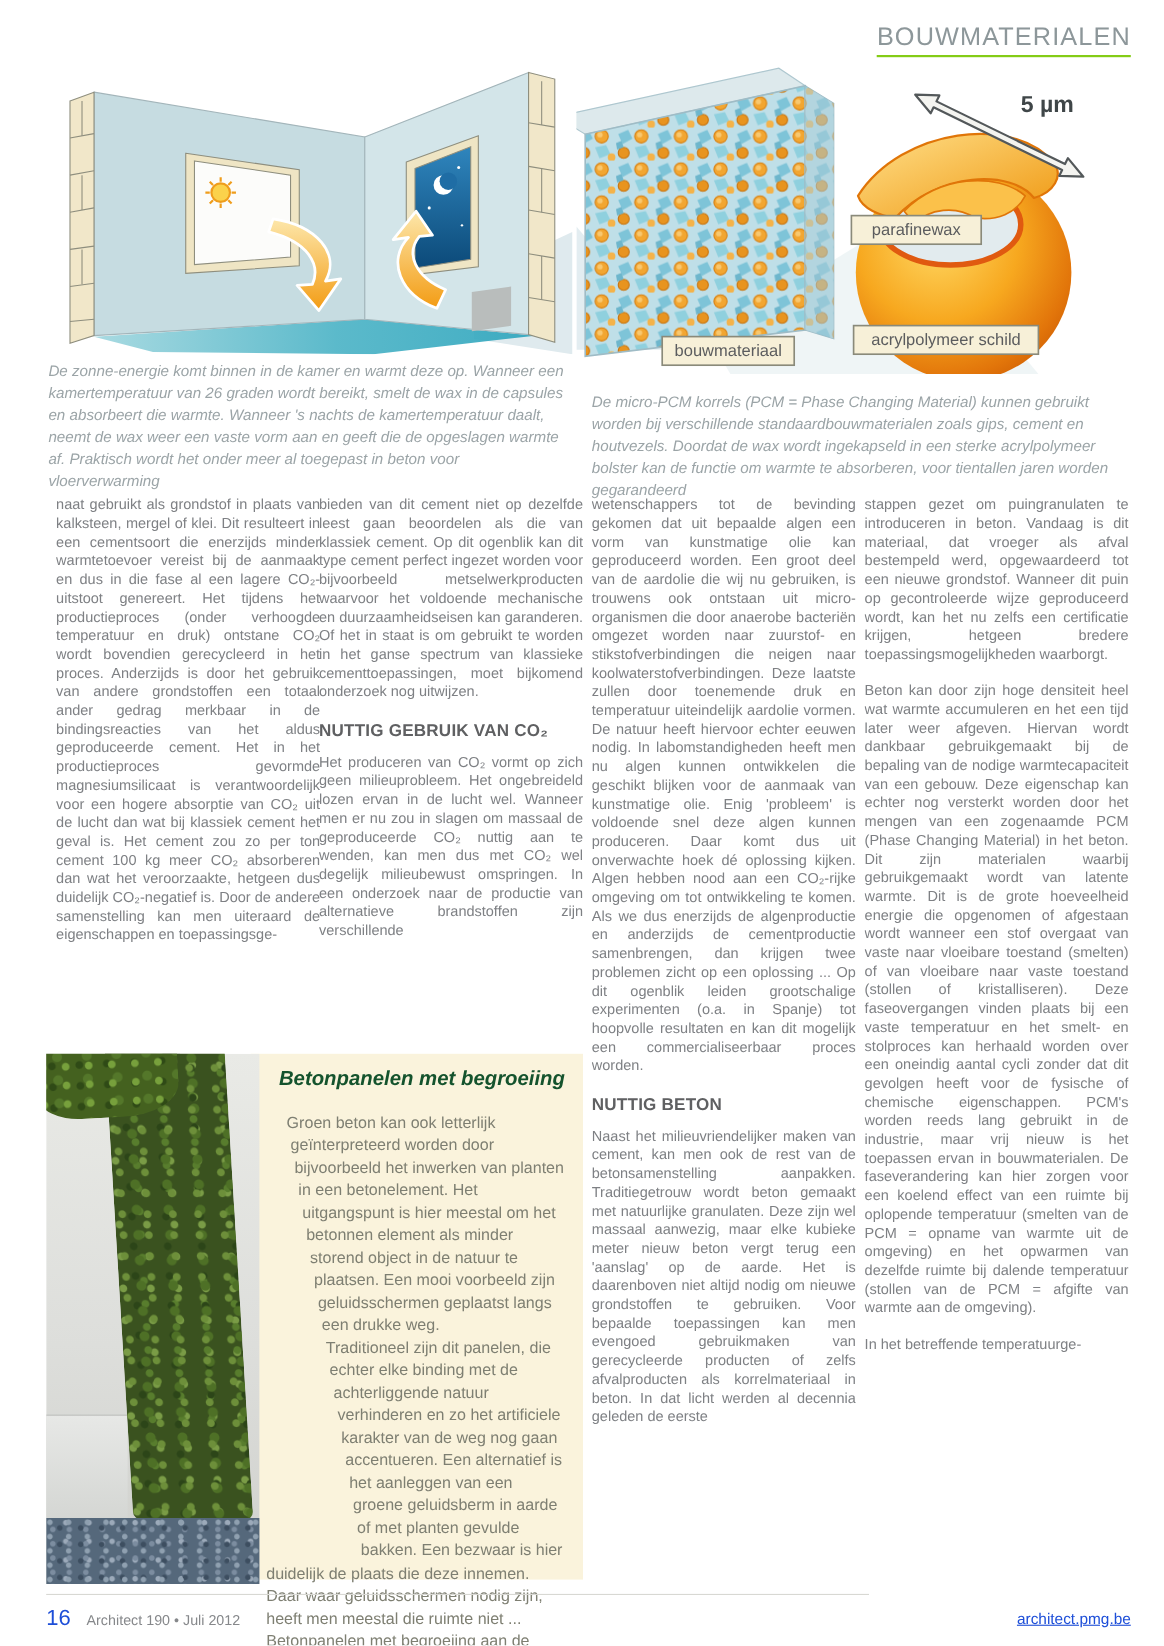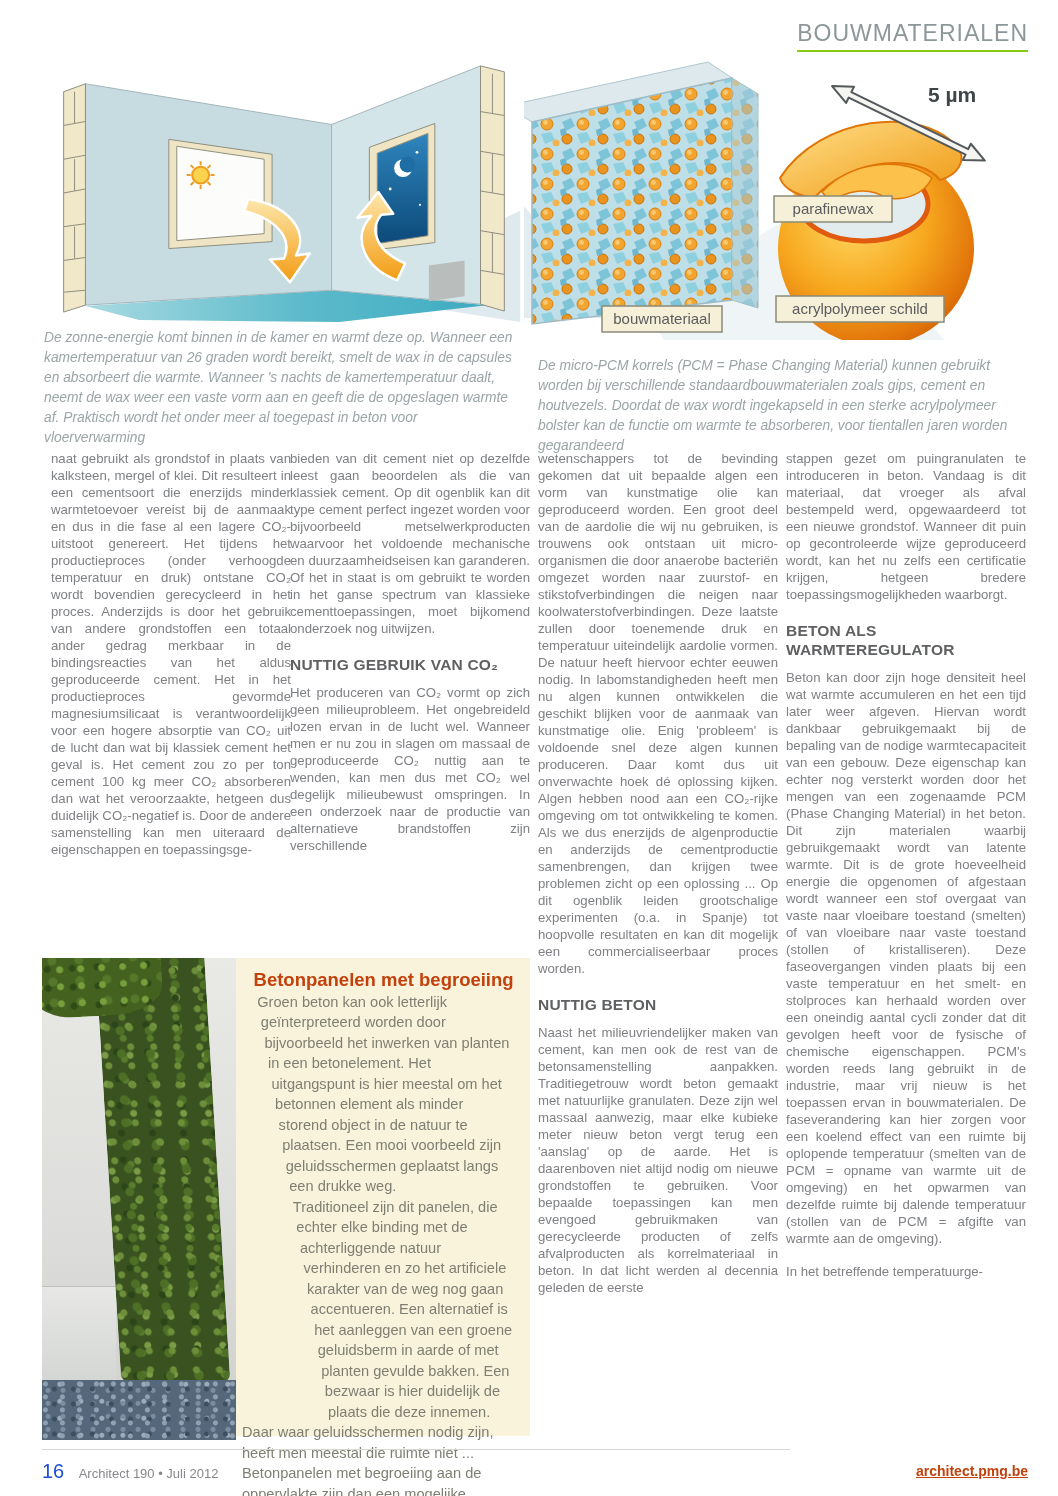--- a/index.html
+++ b/index.html
@@ -49,21 +49,21 @@
   .col p + p { margin-top:16px; }
 
   
   .feature { position:absolute; left:42px; top:958px; width:488px; height:482px; }
   .feature-box {
     position:absolute; left:186px; top:0; right:0; bottom:4px;
     background:#faf3dc; padding:12px 16px 10px 14px;
     color:#7e7f72; font-size:14.6px; line-height:20.5px;
   }
   .feature-box h3 {
-    font-size:18.5px; font-weight:700; color:#c2410c; margin-bottom:1px;
+    font-size:18.5px; font-weight:700; color:#14532d; margin-bottom:20px;font-style:italic;
   }
   .feature-box p + p { margin-top:0; }
   .wrap-spacer {
     float:left; width:86px; height:450px;
     shape-outside: polygon(0 0, 8px 0, 86px 450px, 0 450px);
   }
 
   
   .photo {
     position:absolute; left:0; top:0; width:194px; height:100%;
@@ -116,21 +116,21 @@
     background-size:17px 13px, 19px 15px, 15px 13px, 21px 17px;
   }
 
   
   .footer-rule { position:absolute; left:42px; top:1449px; width:748px; height:1px; background:#d8d8d3; }
   .footer { position:absolute; left:42px; right:30px; top:1460px; height:26px; }
   .footer .pageno { font-size:20px; color:#1d4ed8; }
   .footer .issue  { font-size:13px; color:#86888b; margin-left:10px; }
   .footer .site   {
     position:absolute; right:0; top:3px; font-size:14px;
-    color:#c2410c; text-decoration:underline; cursor:pointer;font-weight:bold;
+    color:#1d4ed8; text-decoration:underline; cursor:pointer;
   }
 </style>
 </head>
 <body>
 
 <div class="page">
 
   <div class="section-header">BOUWMATERIALEN</div>
 
   <div class="fig-room">
@@ -283,21 +283,20 @@
   </div>
 
   <div class="col col3">
     <p>wetenschappers tot de bevinding gekomen dat uit bepaalde algen een vorm van kunstmatige olie kan geproduceerd worden. Een groot deel van de aardolie die wij nu gebruiken, is trouwens ook ontstaan uit micro-organismen die door anaerobe bacteriën omgezet worden naar zuurstof- en stikstofverbindingen die neigen naar koolwaterstofverbindingen. Deze laatste zullen door toenemende druk en temperatuur uiteindelijk aardolie vormen. De natuur heeft hiervoor echter eeuwen nodig. In labomstandigheden heeft men nu algen kunnen ontwikkelen die geschikt blijken voor de aanmaak van kunstmatige olie. Enig 'probleem' is voldoende snel deze algen kunnen produceren. Daar komt dus uit onverwachte hoek dé oplossing kijken. Algen hebben nood aan een CO₂-rijke omgeving om tot ontwikkeling te komen. Als we dus enerzijds de algenproductie en anderzijds de cementproductie samenbrengen, dan krijgen twee problemen zicht op een oplossing ... Op dit ogenblik leiden grootschalige experimenten (o.a. in Spanje) tot hoopvolle resultaten en kan dit mogelijk een commercialiseerbaar proces worden.</p>
     <h2>NUTTIG BETON</h2>
     <p>Naast het milieuvriendelijker maken van cement, kan men ook de rest van de betonsamenstelling aanpakken. Traditiegetrouw wordt beton gemaakt met natuurlijke granulaten. Deze zijn wel massaal aanwezig, maar elke kubieke meter nieuw beton vergt terug een 'aanslag' op de aarde. Het is daarenboven niet altijd nodig om nieuwe grondstoffen te gebruiken. Voor bepaalde toepassingen kan men evengoed gebruikmaken van gerecycleerde producten of zelfs afvalproducten als korrelmateriaal in beton. In dat licht werden al decennia geleden de eerste</p>
   </div>
 
   <div class="col col4">
     <p>stappen gezet om puingranulaten te introduceren in beton. Vandaag is dit materiaal, dat vroeger als afval bestempeld werd, opgewaardeerd tot een nieuwe grondstof. Wanneer dit puin op gecontroleerde wijze geproduceerd wordt, kan het nu zelfs een certificatie krijgen, hetgeen bredere toepassingsmogelijkheden waarborgt.</p>
-    <h2>BETON ALS WARMTEREGULATOR</h2>
     <p>Beton kan door zijn hoge densiteit heel wat warmte accumuleren en het een tijd later weer afgeven. Hiervan wordt dankbaar gebruikgemaakt bij de bepaling van de nodige warmtecapaciteit van een gebouw. Deze eigenschap kan echter nog versterkt worden door het mengen van een zogenaamde PCM (Phase Changing Material) in het beton. Dit zijn materialen waarbij gebruikgemaakt wordt van latente warmte. Dit is de grote hoeveelheid energie die opgenomen of afgestaan wordt wanneer een stof overgaat van vaste naar vloeibare toestand (smelten) of van vloeibare naar vaste toestand (stollen of kristalliseren). Deze faseovergangen vinden plaats bij een vaste temperatuur en het smelt- en stolproces kan herhaald worden over een oneindig aantal cycli zonder dat dit gevolgen heeft voor de fysische of chemische eigenschappen. PCM's worden reeds lang gebruikt in de industrie, maar vrij nieuw is het toepassen ervan in bouwmaterialen. De faseverandering kan hier zorgen voor een koelend effect van een ruimte bij oplopende temperatuur (smelten van de PCM = opname van warmte uit de omgeving) en het opwarmen van dezelfde ruimte bij dalende temperatuur (stollen van de PCM = afgifte van warmte aan de omgeving).</p>
     <p>In het betreffende temperatuurge-</p>
   </div>
 
   <div class="feature">
     <div class="photo">
       <div class="sky"></div>
       <div class="wall-base"></div>
       <div class="post"></div>
       <div class="foliage"></div>

